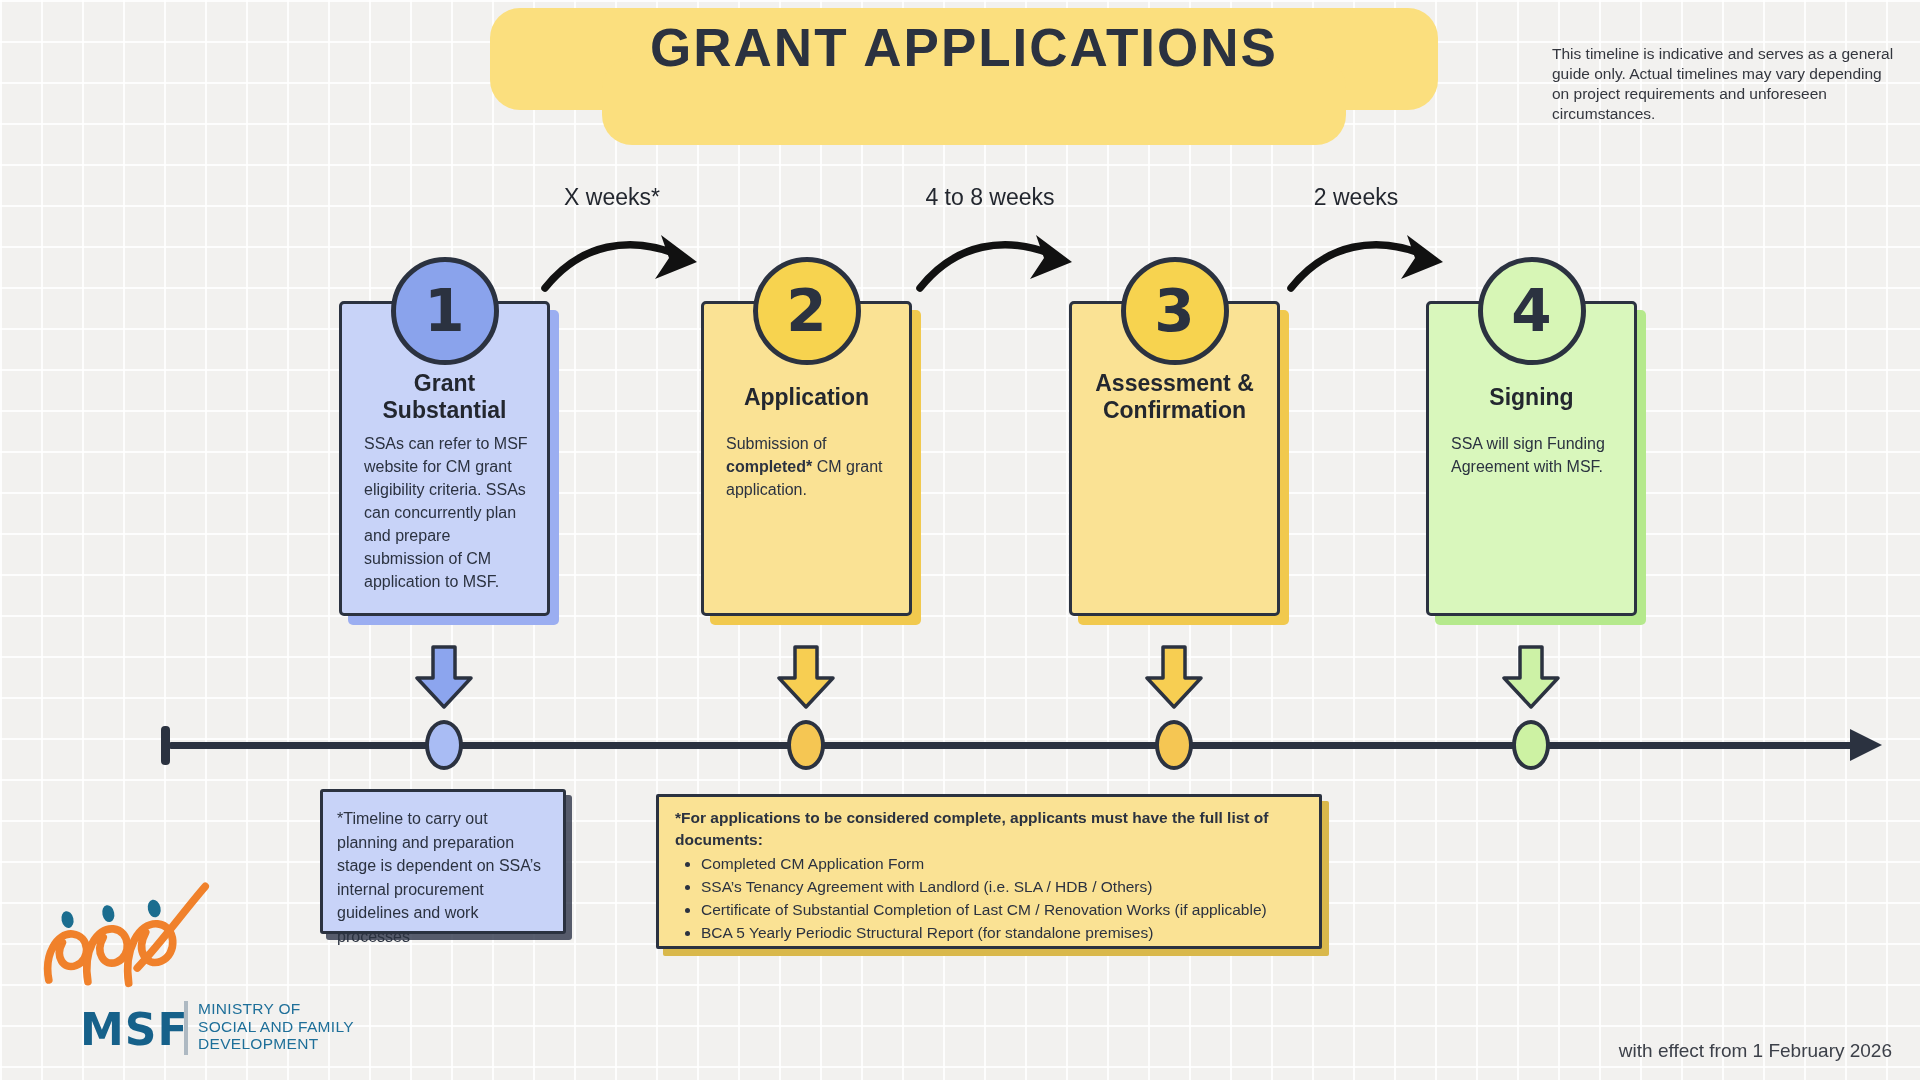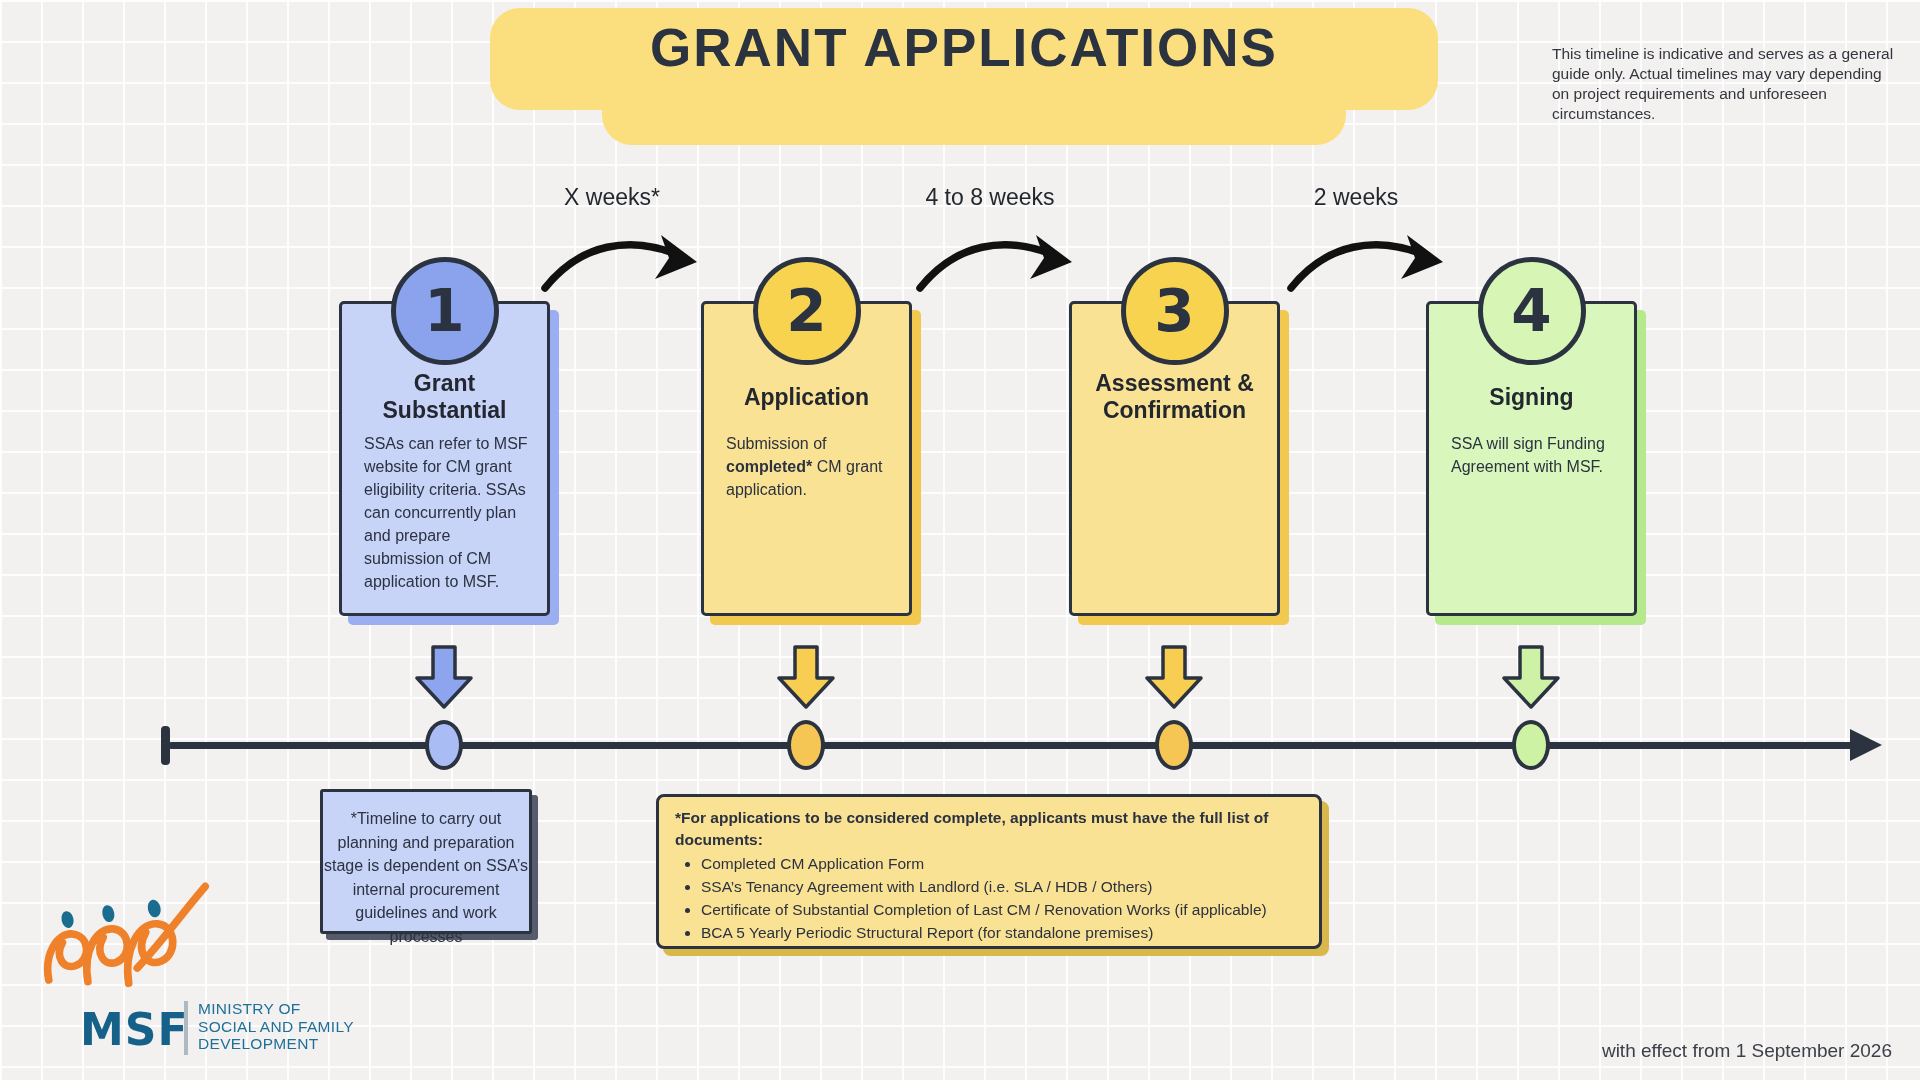--- a/index.html
+++ b/index.html
@@ -59,26 +59,26 @@
   .tl-tick { left:161px; top:726px; width:9px; height:39px; background:#2B3240; border-radius:4px; }
   .tl-head { left:1850px; top:729px; width:0; height:0;
              border-top:16px solid transparent; border-bottom:16px solid transparent;
              border-left:32px solid #2B3240; }
   .tl-dot  { top:720px; width:38px; height:50px; border-radius:50%; border:4px solid #2B3240; }
   .d-blue   { background:#A9BCF4; }
   .d-yellow { background:#F5C653; }
   .d-green  { background:#CDF2A3; }
 
   
-  .note-blue { left:320px; top:789px; width:212px; height:145px;
+  .note-blue { left:320px; top:789px; width:246px; height:145px;
                background:#C8D3F8; border:3px solid #2B3240; border-radius:3px;
                box-shadow:6px 6px 0 rgba(46,54,74,0.8);
-               padding:15px 0; font-size:16px; line-height:23.5px; font-weight:500;text-align:center; }
+               padding:15px 14px; font-size:16px; line-height:23.5px; font-weight:500; }
   .note-yellow { left:656px; top:794px; width:666px; height:155px;
-               background:#FAE294; border:3px solid #2B3240; border-radius:8px;
+               background:#FAE294; border:3px solid #2B3240; border-radius:2px;
                box-shadow:7px 7px 0 #D9B84B;
                padding:10px 16px; font-size:15.5px; line-height:22px; font-weight:500; }
   .note-yellow .hdr { font-weight:700; }
   .note-yellow ul { margin:2px 0 4px 26px; }
   .note-yellow li { margin-top:1px; }
 
   
   .logo-mark { left:42px; top:878px; width:170px; height:135px; }
   .logo-mark path { fill:none; stroke:#F0812B; stroke-width:9; stroke-linecap:round; }
   .logo-mark ellipse { fill:#1B6D8F; }
@@ -197,15 +197,15 @@
     </svg>
     <div class="abs logo-acronym">MSF</div>
     <div class="abs logo-divider"></div>
     <div class="abs logo-ministry">
       <div>MINISTRY OF</div>
       <div>SOCIAL AND FAMILY</div>
       <div>DEVELOPMENT</div>
     </div>
   </div>
 
-  <div class="abs effective">with effect from 1 September 2026</div>
+  <div class="abs effective">with effect from 1 February 2026</div>
 
 </div>
 
 </body></html>

